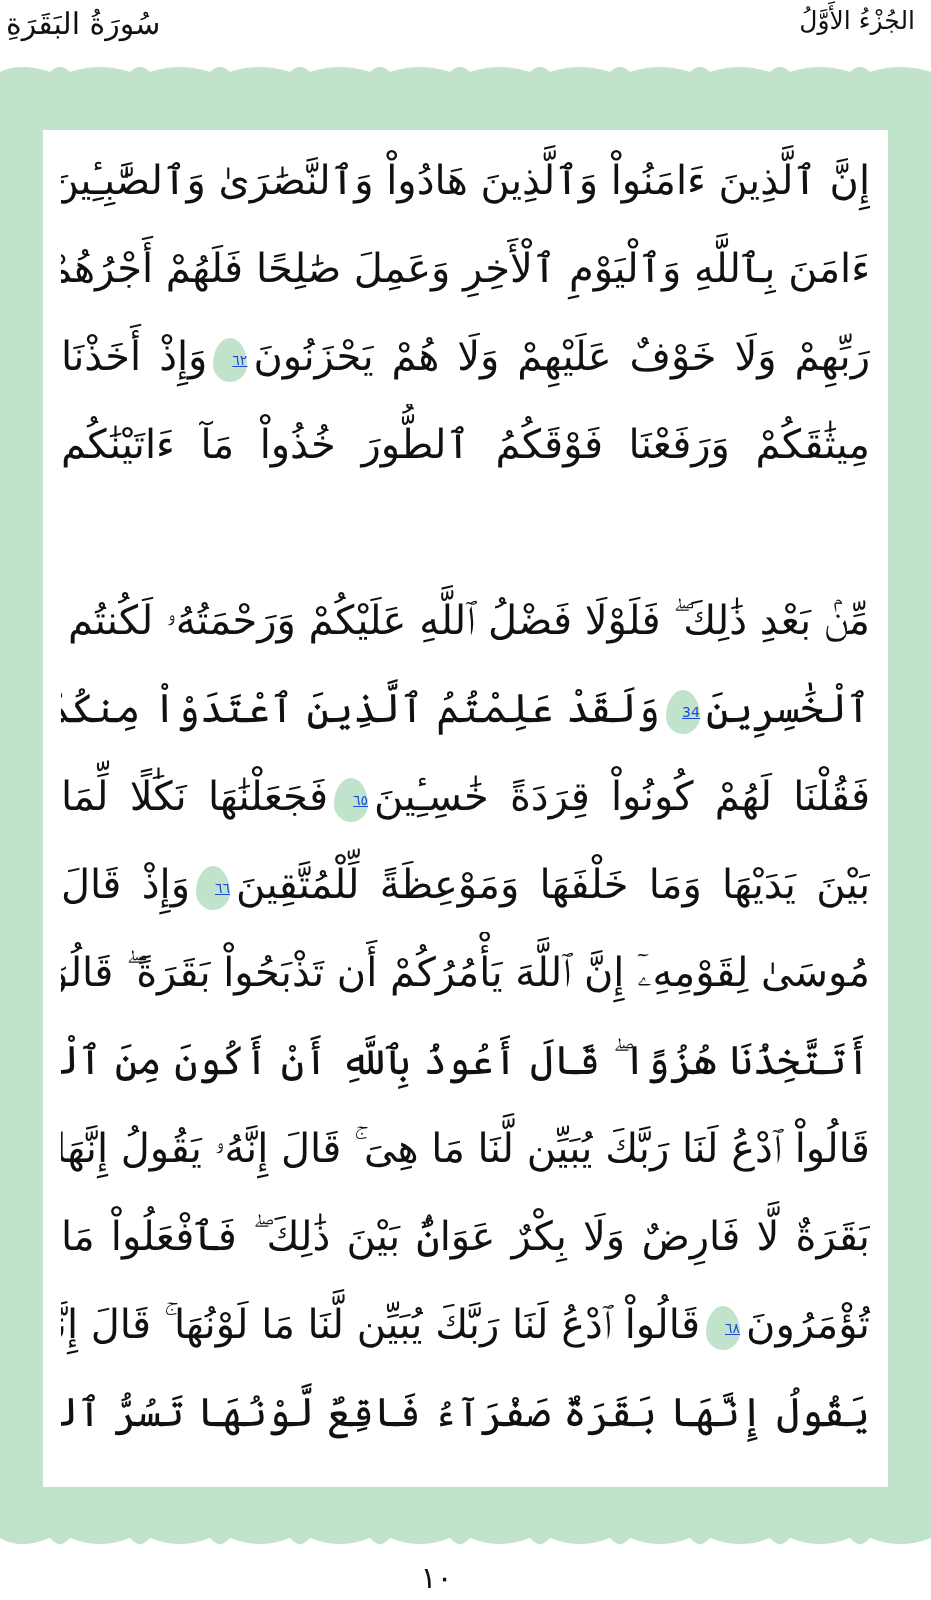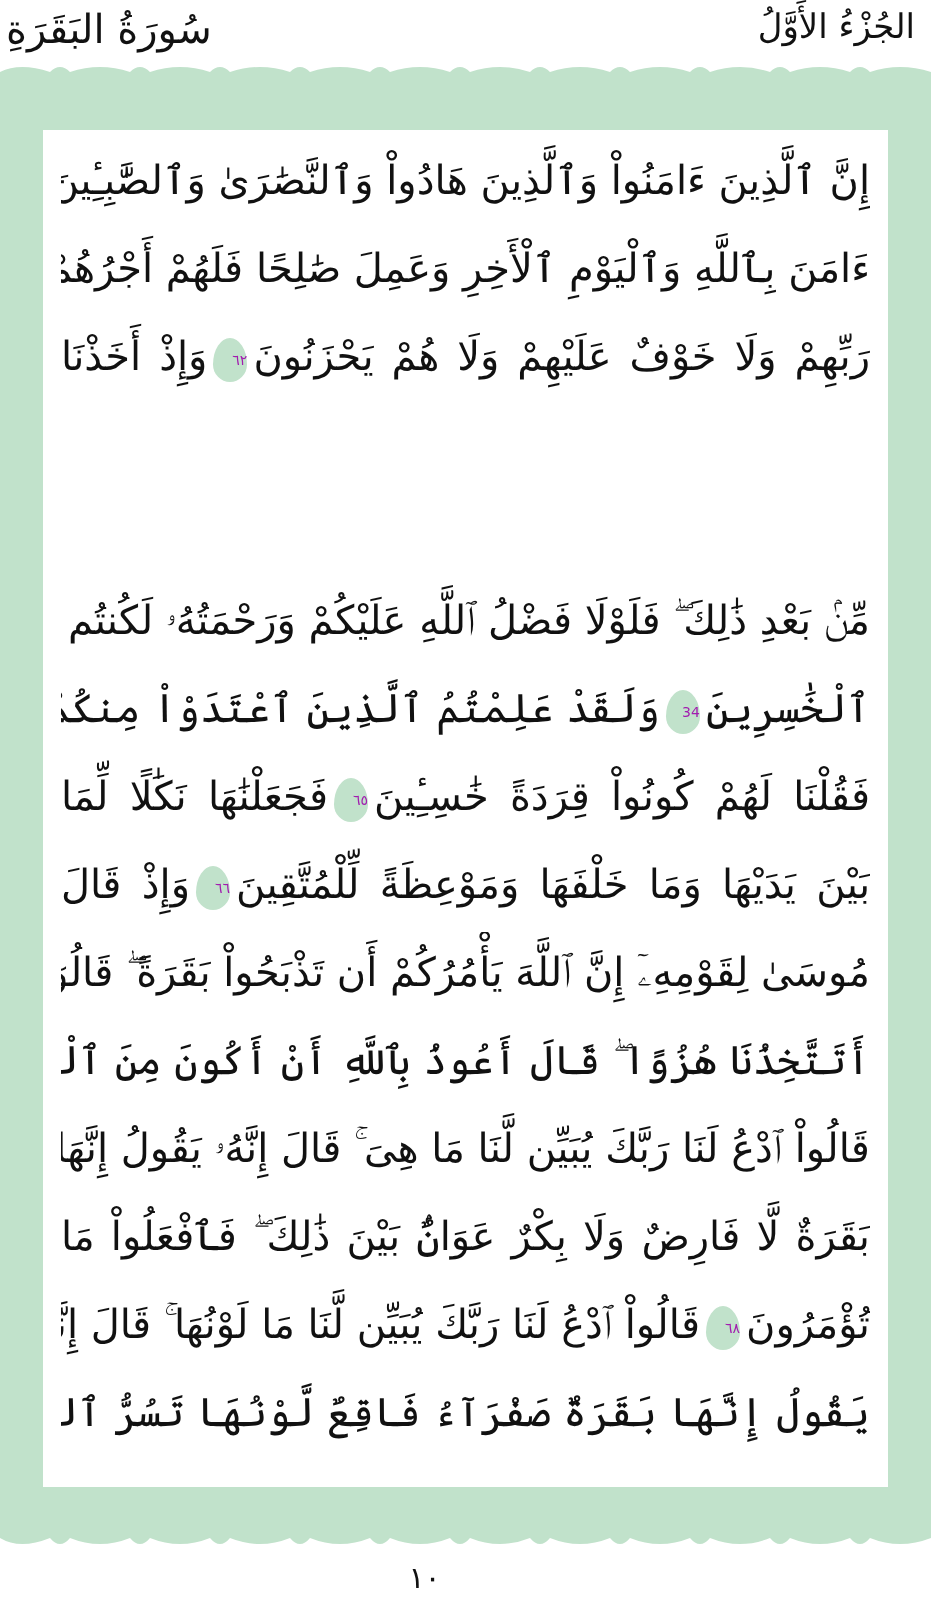--- a/index.html
+++ b/index.html
@@ -1,45 +1,45 @@
 <!DOCTYPE html>
 <html><head>
 <meta charset="utf-8">
 <style>
   html, body { margin: 0; padding: 0; }
   body {
     width: 931px; height: 1600px; background: #ffffff; position: relative; overflow: hidden;
     font-family: "DejaVu Sans", sans-serif; color: #111;
   }
   .header { position: absolute; top: 0; left: 0; width: 931px; height: 60px; }
-  .header .juz { position: absolute; right: 16px; top: 6px; font-size: 34px; direction: rtl; font-family: "DejaVu Serif", serif; }
-  .header .surah { position: absolute; left: 6px; top: 6px; font-size: 40px; direction: rtl; font-family: "DejaVu Serif", serif; }
+  .header .juz { position: absolute; right: 16px; top: 6px; font-size: 25px; direction: rtl; font-family: "DejaVu Serif", serif; }
+  .header .surah { position: absolute; left: 6px; top: 6px; font-size: 30px; direction: rtl; font-family: "DejaVu Serif", serif; }
   .frame {
     position: absolute; left: 0; top: 62px; width: 931px; height: 1485px; background: #c1e2cb;
   }
   .scallop { position: absolute; left: 0; width: 931px; height: 24px; }
   .scallop.top { top: 58px; }
   .scallop.bottom { top: 1530px; }
   .panel {
     position: absolute; left: 43px; top: 130px; width: 845px; height: 1357px; background: #ffffff;
   }
   .line {
     position: absolute; left: 18px; right: 18px; height: 80px;
     direction: rtl; text-align: justify; text-align-last: justify;
     font-family: "DejaVu Serif", serif; font-size: 40px; line-height: 80px; white-space: nowrap;
     overflow: hidden;
   }
   .ayah-marker {
     display: inline-block; width: 34px; height: 44px; background: #c1e2cb;
     border-radius: 50% 50% 50% 50% / 60% 60% 40% 40%;
     font-size: 14px; line-height: 44px; text-align: center; vertical-align: middle;
-    font-family: "DejaVu Sans", sans-serif; color: #a21caf; margin: 0 6px;
+    font-family: "DejaVu Sans", sans-serif; color: #1d4ed8; margin: 0 6px; text-decoration: underline;
   }
   .page-number {
-    position: absolute; left: 0; width: 849px; top: 1560px; text-align: center;
+    position: absolute; left: 12px; width: 849px; top: 1560px; text-align: center;
     font-size: 30px; font-family: "DejaVu Serif", serif;
   }
 </style>
 </head>
 <body>
 
 <div class="header">
   <div class="juz">الجُزْءُ الأَوَّلُ</div>
   <div class="surah">سُورَةُ البَقَرَةِ</div>
 </div>
@@ -47,20 +47,21 @@
 <div class="frame"></div>
 
 <svg class="scallop top" viewBox="0 0 931 24" preserveAspectRatio="none">
   <path fill="#ffffff" d="M0,0 H931 V14 Q900,4 870,14 Q860,4 850,14 Q820,4 790,14 Q780,4 770,14 Q740,4 710,14 Q700,4 690,14 Q660,4 630,14 Q620,4 610,14 Q580,4 550,14 Q540,4 530,14 Q500,4 470,14 Q460,4 450,14 Q420,4 390,14 Q380,4 370,14 Q340,4 310,14 Q300,4 290,14 Q260,4 230,14 Q220,4 210,14 Q180,4 150,14 Q140,4 130,14 Q100,4 70,14 Q60,4 50,14 Q20,4 0,14 Z"></path>
 </svg>
 
 <div class="panel">
   <div class="line" style="top:10px"><span>إِنَّ ٱلَّذِينَ ءَامَنُواْ وَٱلَّذِينَ هَادُواْ وَٱلنَّصَٰرَىٰ وَٱلصَّٰبِـِٔينَ مَنْ</span></div>
   <div class="line" style="top:98px"><span>ءَامَنَ بِٱللَّهِ وَٱلْيَوْمِ ٱلْأَخِرِ وَعَمِلَ صَٰلِحًا فَلَهُمْ أَجْرُهُمْ عِندَ</span></div>
   <div class="line" style="top:186px"><span>رَبِّهِمْ وَلَا خَوْفٌ عَلَيْهِمْ وَلَا هُمْ يَحْزَنُونَ</span><span class="ayah-marker">٦٢</span><span>وَإِذْ أَخَذْنَا</span></div>
+  <div class="line" style="top:274px"><span>مِيثَٰقَكُمْ وَرَفَعْنَا فَوْقَكُمُ ٱلطُّورَ خُذُواْ مَآ ءَاتَيْنَٰكُم</span></div>
   <div class="line" style="top:450px"><span>مِّنۢ بَعْدِ ذَٰلِكَ ۖ فَلَوْلَا فَضْلُ ٱللَّهِ عَلَيْكُمْ وَرَحْمَتُهُۥ لَكُنتُم مِّنَ</span></div>
   <div class="line" style="top:538px"><span>ٱلْخَٰسِرِينَ</span><span class="ayah-marker">34</span><span>وَلَقَدْ عَلِمْتُمُ ٱلَّذِينَ ٱعْتَدَوْاْ مِنكُمْ فِى ٱلسَّبْتِ</span></div>
   <div class="line" style="top:626px"><span>فَقُلْنَا لَهُمْ كُونُواْ قِرَدَةً خَٰسِـِٔينَ</span><span class="ayah-marker">٦٥</span><span>فَجَعَلْنَٰهَا نَكَٰلًا لِّمَا</span></div>
   <div class="line" style="top:714px"><span>بَيْنَ يَدَيْهَا وَمَا خَلْفَهَا وَمَوْعِظَةً لِّلْمُتَّقِينَ</span><span class="ayah-marker">٦٦</span><span>وَإِذْ قَالَ</span></div>
   <div class="line" style="top:802px"><span>مُوسَىٰ لِقَوْمِهِۦٓ إِنَّ ٱللَّهَ يَأْمُرُكُمْ أَن تَذْبَحُواْ بَقَرَةً ۖ قَالُوٓاْ</span></div>
   <div class="line" style="top:890px"><span>أَتَتَّخِذُنَا هُزُوًا ۖ قَالَ أَعُوذُ بِٱللَّهِ أَنْ أَكُونَ مِنَ ٱلْجَٰهِلِينَ</span><span></span></div>
   <div class="line" style="top:1066px"><span>بَقَرَةٌ لَّا فَارِضٌ وَلَا بِكْرٌ عَوَانٌۢ بَيْنَ ذَٰلِكَ ۖ فَٱفْعَلُواْ مَا</span></div>
   <div class="line" style="top:978px"><span>قَالُواْ ٱدْعُ لَنَا رَبَّكَ يُبَيِّن لَّنَا مَا هِىَ ۚ قَالَ إِنَّهُۥ يَقُولُ إِنَّهَا</span></div>
   <div class="line" style="top:1154px"><span>تُؤْمَرُونَ</span><span class="ayah-marker">٦٨</span><span>قَالُواْ ٱدْعُ لَنَا رَبَّكَ يُبَيِّن لَّنَا مَا لَوْنُهَا ۚ قَالَ إِنَّهُۥ</span></div>
   <div class="line" style="top:1242px"><span>يَقُولُ إِنَّهَا بَقَرَةٌ صَفْرَآءُ فَاقِعٌ لَّوْنُهَا تَسُرُّ ٱلنَّٰظِرِينَ</span><span></span></div>

